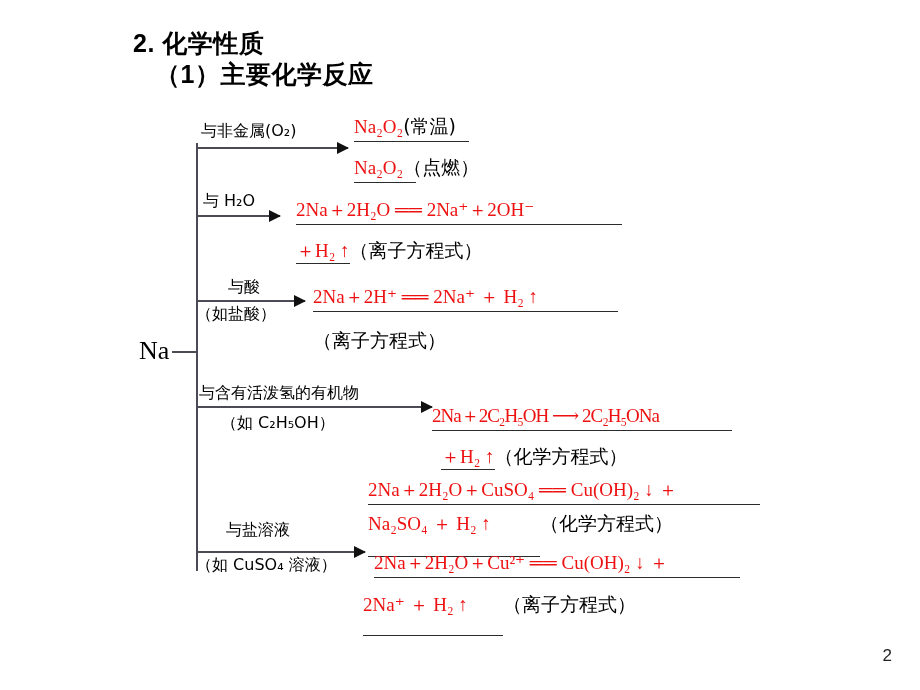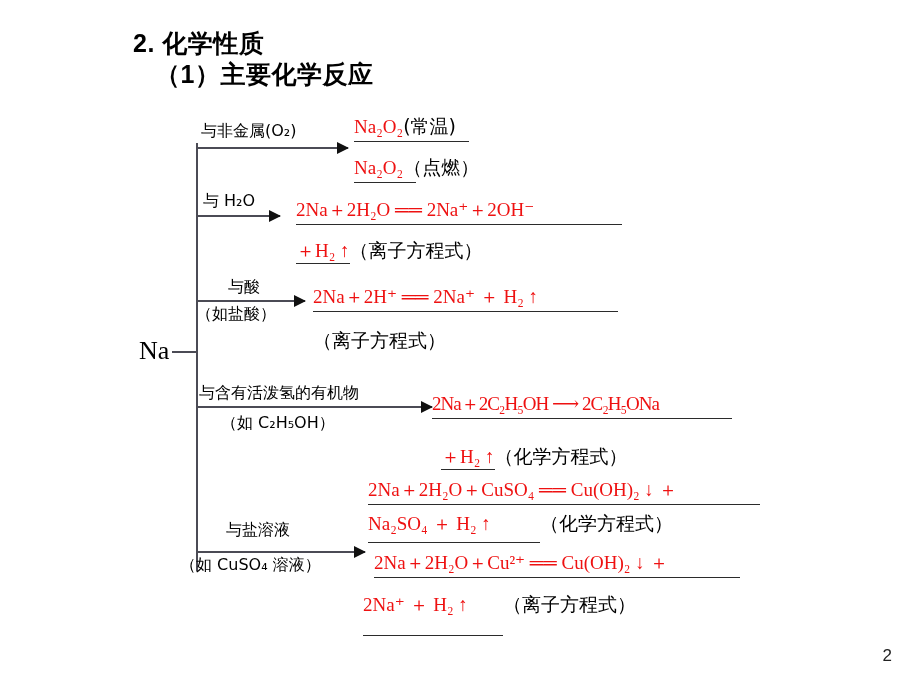--- a/index.html
+++ b/index.html
@@ -98,21 +98,21 @@
 
   <div class="blabel cn" style="left:203px;top:190px;">与 H₂O</div>
 
   <div class="blabel cn" style="left:228px;top:276px;">与酸</div>
   <div class="blabel cn" style="left:196px;top:303px;">（如盐酸）</div>
 
   <div class="blabel cn" style="left:199px;top:382px;">与含有活泼氢的有机物</div>
   <div class="blabel cn" style="left:221px;top:412px;">（如 C₂H₅OH）</div>
 
   <div class="blabel cn" style="left:226px;top:519px;">与盐溶液</div>
-  <div class="blabel cn" style="left:180px;top:554px;">（如 CuSO₄ 溶液）</div>
+  <div class="blabel cn" style="left:196px;top:554px;">（如 CuSO₄ 溶液）</div>
 
   <div class="eq u" style="left:354px;top:114px;width:115px;">
     <span class="red">Na₂O₂</span><span class="blk cn">(常温)</span>
   </div>
   <div class="eq u" style="left:354px;top:155px;width:62px;">
     <span class="red">Na₂O₂</span><span class="blk cn">（点燃）</span>
   </div>
 
   <div class="eq u" style="left:296px;top:198px;width:326px;">
     <span class="red">2Na＋2H₂O ══ 2Na⁺＋2OH⁻</span>
@@ -121,32 +121,32 @@
     <span class="red" style="border-bottom:1.5px solid #2b2b2b;padding-bottom:2px;">＋H₂ ↑</span><span class="blk cn">（离子方程式）</span>
   </div>
 
   <div class="eq u" style="left:313px;top:285px;width:305px;">
     <span class="red">2Na＋2H⁺ ══ 2Na⁺ ＋ H₂ ↑</span>
   </div>
   <div class="eq" style="left:313px;top:328px;">
     <span class="blk cn">（离子方程式）</span>
   </div>
 
-  <div class="eq u" style="left:432px;top:392px;width:300px;">
+  <div class="eq u" style="left:432px;top:404px;width:300px;">
     <span class="red arrow-long">2Na＋2C₂H₅OH ⟶ 2C₂H₅ONa</span>
   </div>
   <div class="eq" style="left:441px;top:444px;text-align:right;">
     <span class="red" style="border-bottom:1.5px solid #2b2b2b;padding-bottom:2px;">＋H₂ ↑</span><span class="blk cn">（化学方程式）</span>
   </div>
 
   <div class="eq u" style="left:368px;top:478px;width:392px;">
     <span class="red">2Na＋2H₂O＋CuSO₄ ══ Cu(OH)₂ ↓ ＋</span>
   </div>
   <div class="eq" style="left:368px;top:511px;">
-    <span class="red" style="border-bottom:1.5px solid #2b2b2b;padding-bottom:6px;display:inline-block;min-width:172px;">Na₂SO₄ ＋ H₂ ↑</span><span class="blk cn">（化学方程式）</span>
+    <span class="red" style="border-bottom:1.5px solid #2b2b2b;padding-bottom:20px;display:inline-block;min-width:172px;">Na₂SO₄ ＋ H₂ ↑</span><span class="blk cn">（化学方程式）</span>
   </div>
   <div class="eq u" style="left:374px;top:551px;width:366px;">
     <span class="red">2Na＋2H₂O＋Cu²⁺ ══ Cu(OH)₂ ↓ ＋</span>
   </div>
   <div class="eq" style="left:363px;top:592px;">
     <span class="red" style="border-bottom:1.5px solid #2b2b2b;padding-bottom:18px;display:inline-block;min-width:140px;">2Na⁺ ＋ H₂ ↑</span><span class="blk cn">（离子方程式）</span>
   </div>
 
   <div class="pageno">2</div>
 

